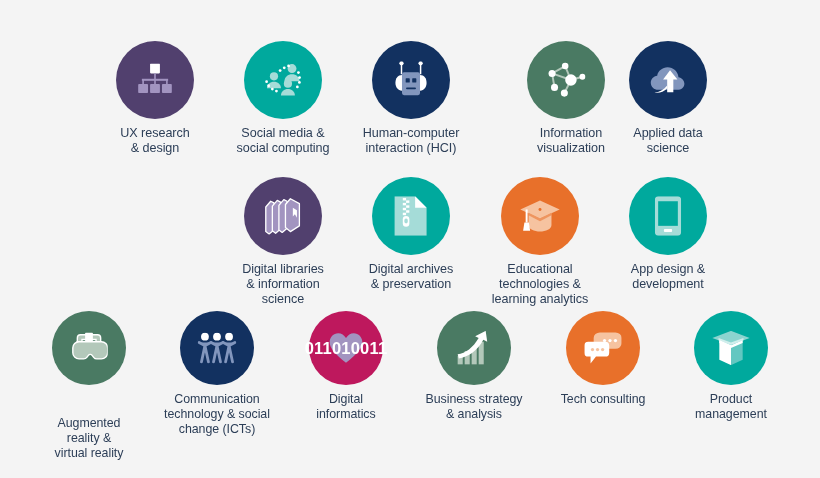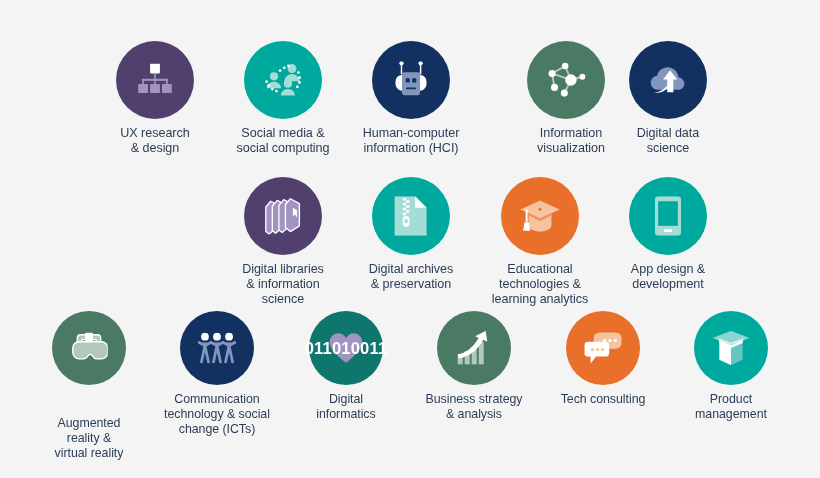--- a/index.html
+++ b/index.html
@@ -121,21 +121,21 @@
         <path d="M13 17c-5 0-8 4-8 9.5S8 36 13 36z" fill="#ffffff"></path>
         <path d="M35 17c5 0 8 4 8 9.5S40 36 35 36z" fill="#ffffff"></path>
         <rect x="13" y="13.5" width="22" height="28" rx="2.5" fill="#8296bd"></rect>
         <rect x="17.5" y="21" width="5" height="5" rx="0.7" fill="#123160"></rect>
         <rect x="25.5" y="21" width="5" height="5" rx="0.7" fill="#123160"></rect>
         <rect x="18" y="32" width="12" height="2.4" rx="1" fill="#123160"></rect>
       </svg>
         </span>
       </div>
       <div class="label">Human-computer
-information (HCI)</div>
+interaction (HCI)</div>
     </div>
     <div class="cell" style="left: 540px; top: 41px; align-items: flex-end;">
       <div class="circle" style="width: 78px; height: 78px; background: rgb(74, 122, 99);">
         <span style="display: block; transform: scale(0.82);">
           <svg width="48" height="44" viewBox="0 0 48 44">
         <g stroke="#b3c8ba" stroke-width="2.4" fill="none">
           <path d="M7 14 L23 5"></path>
               <path d="M23 5 L30 22"></path>
               <path d="M7 14 L30 22"></path>
           <path d="M7 14 L10 31"></path>
@@ -159,21 +159,21 @@
     <div class="cell" style="left: 668px; top: 41px;">
       <div class="circle" style="width: 78px; height: 78px; background: rgb(18, 49, 96);">
         <span style="display: block; transform: scale(0.82);">
           <svg width="48" height="42" viewBox="0 0 48 42">
         <path d="M12 33c-5 0-9-3.8-9-8.7 0-4.5 3.4-8.2 7.8-8.6C12 10 17.2 5.6 23.5 5.6c6.9 0 12.6 5.2 13.3 11.9 4 .7 7.2 4 7.2 8.1 0 4.6-3.9 7.4-8.6 7.4z" fill="#8296bd"></path>
         <path d="M26.5 9 L35.5 20.5 L30.5 20.5 L30.5 36 L23 36 L23 20.5 L18 20.5 Z" fill="#ffffff"></path>
         <path d="M23 31c-4.5 5-10.5 6.5-15.5 5.2 6-0.2 11-3.4 15.5-8.6z" fill="#ffffff"></path>
       </svg>
         </span>
       </div>
-      <div class="label">Digital data
+      <div class="label">Applied data
 science</div>
     </div>
     <div class="cell" style="left: 283px; top: 177px;">
       <div class="circle" style="width: 78px; height: 78px; background: rgb(81, 64, 110);">
         <span style="display: block; transform: scale(0.82);">
           <svg width="48" height="46" viewBox="0 0 48 46">
         <g fill="#a294c0" stroke="#ffffff" stroke-width="1.6" stroke-linejoin="round">
           <path d="M3 12 L9 5 L13 7 L13 40 L7 45 L3 42 Z"></path>
           <path d="M11 11 L17 4 L21 6 L21 39 L15 44 L11 41 Z"></path>
           <path d="M19 10 L25 3 L29 5 L29 38 L23 43 L19 40 Z"></path>
@@ -269,21 +269,21 @@
           <path d="M33 13 L40.5 17 L48 13 M40.5 17 L36 38 M40.5 17 L45 38"></path>
         </g>
       </svg>
         </span>
       </div>
       <div class="label">Communication
 technology &amp; social
 change (ICTs)</div>
     </div>
     <div class="cell r3" style="left: 346px; top: 311px;">
-      <div class="circle" style="width: 74px; height: 74px; background: #0f766e;">
+      <div class="circle" style="width: 74px; height: 74px; background: #be185d;">
         <span style="display: block; transform: scale(0.777949);">
           <svg width="44" height="40" viewBox="0 0 44 40">
         <path d="M22 39 C8 28 1 20 1 12.5 C1 6 6 1 12 1 c4 0 8 2.6 10 6.2 C24 3.6 28 1 32 1 c6 0 11 5 11 11.5 C43 20 36 28 22 39z" fill="#a294c0"></path>
       </svg>
         </span>
         <div class="binary-overlay">011010011</div>
       </div>
       <div class="label">Digital
 informatics</div>
     </div>

